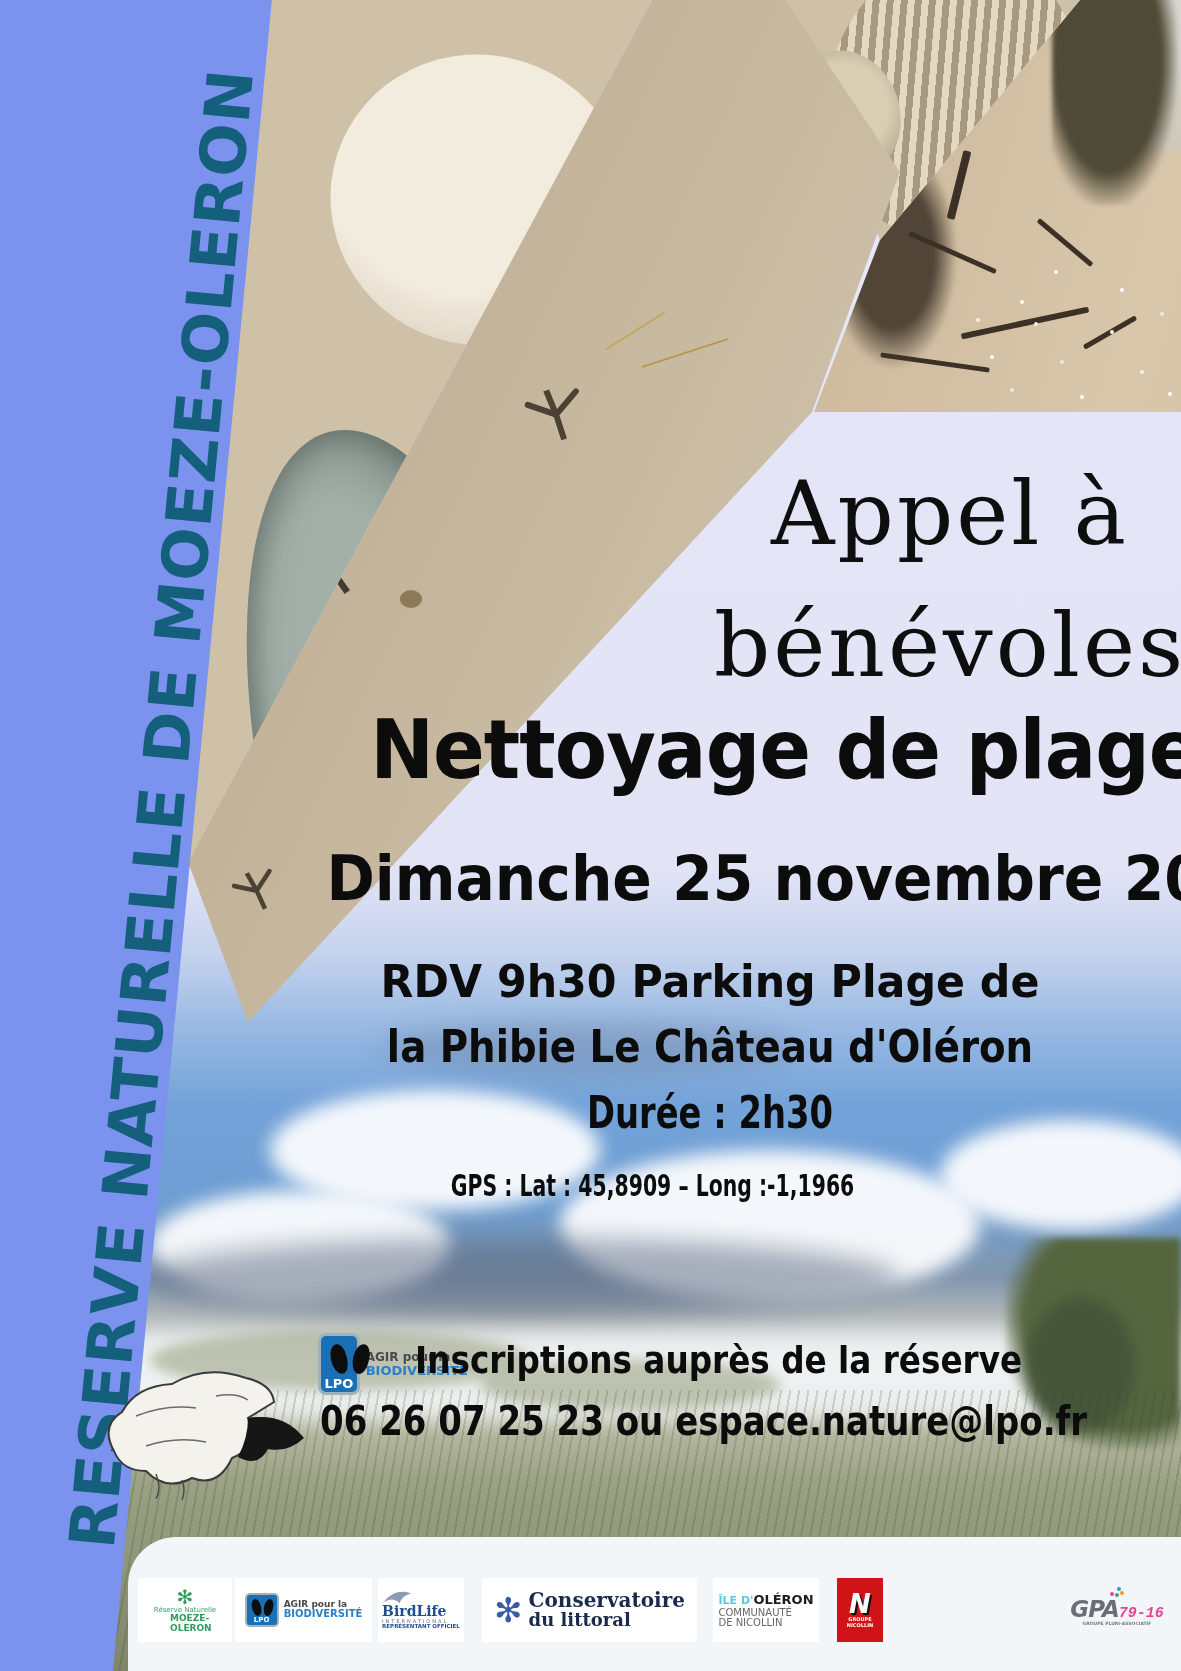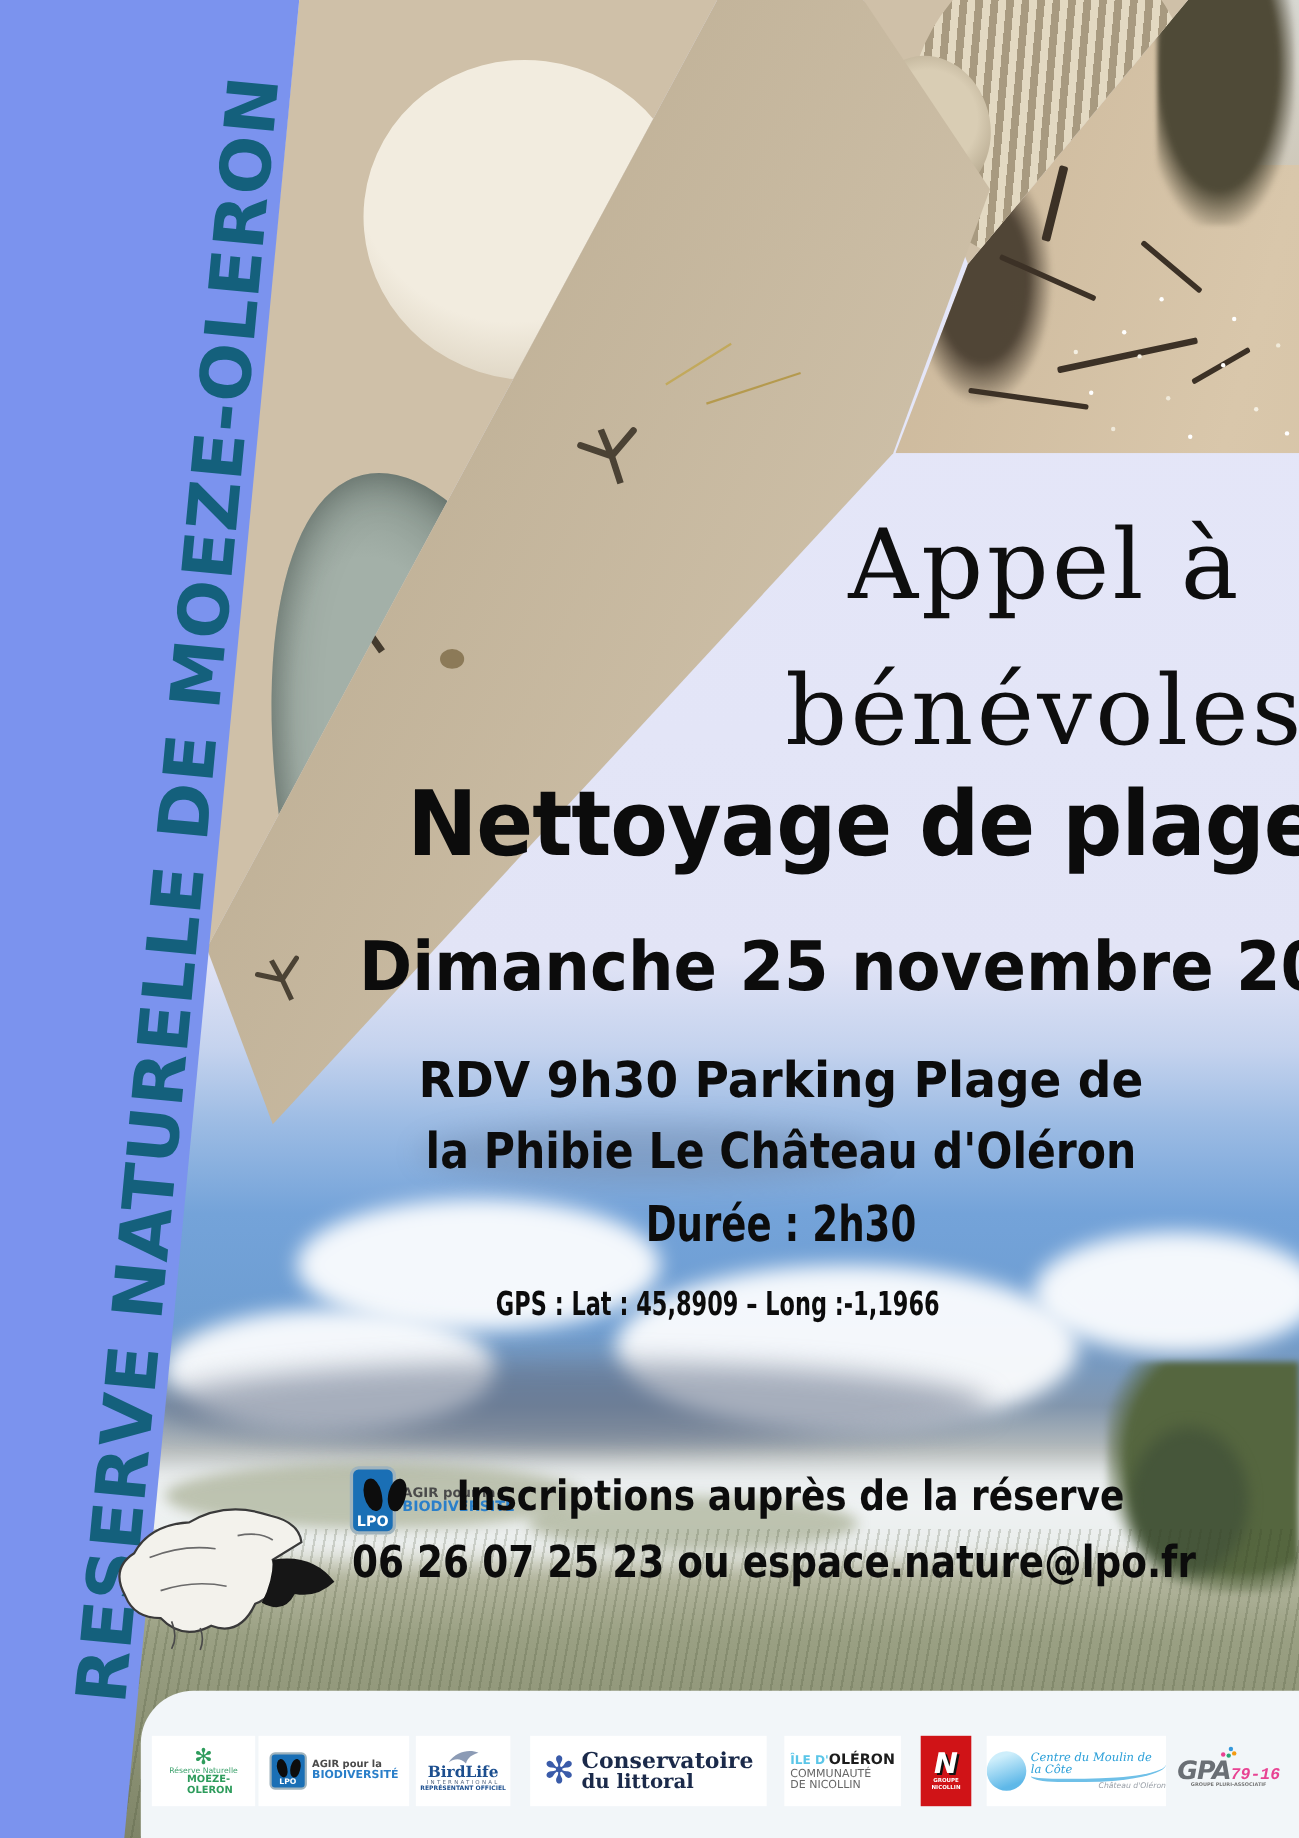--- a/index.html
+++ b/index.html
@@ -247,21 +247,21 @@
         <span class="lpo-bird" style="left:17px;top:4px;width:9px;height:17px;transform:rotate(14deg);"></span>
         <span>LPO</span>
       </div>
       <div class="col">
         <span class="agir1">AGIR pour la</span>
         <span class="agir2">BIODIVERSITÉ</span>
       </div>
     </div>
 
     <div class="card c-bird">
-      <div class="col" style="align-items:center;">
+      <div class="col" style="align-items:flex-start;">
         <svg width="30" height="14" viewBox="0 0 34 16">
           <path d="M2,14 C10,2 24,0 33,4 C26,6 22,9 20,15 C14,9 8,10 2,14 Z" fill="#8c9bb5"></path>
         </svg>
         <span class="bird1">BirdLife</span>
         <span class="bird2">INTERNATIONAL</span>
         <span class="bird3">REPRÉSENTANT OFFICIEL</span>
       </div>
     </div>
 
     <div class="card c-cons">
@@ -281,27 +281,20 @@
     </div>
 
     <div class="card c-nic">
       <div class="col" style="align-items:center;">
         <span class="nicN">N</span>
         <span class="nic2">GROUPE</span>
         <span class="nic2">NICOLLIN</span>
       </div>
     </div>
 
-    <div class="card c-moulin">
-      <div class="moulin-circ"></div>
-      <div class="col">
-        <span class="moulin1">Centre du Moulin de la Côte</span>
-        <span class="moulin2">Château d'Oléron</span>
-      </div>
-    </div>
 
     <div class="card c-gpa">
       <div class="col" style="align-items:center;">
         <span class="gpa-fig"></span>
         <span><span class="gpa1">GPA</span><span class="gpa2">79-16</span></span>
         <span class="gpa3">GROUPE PLURI-ASSOCIATIF</span>
       </div>
     </div>
 
   </div>

